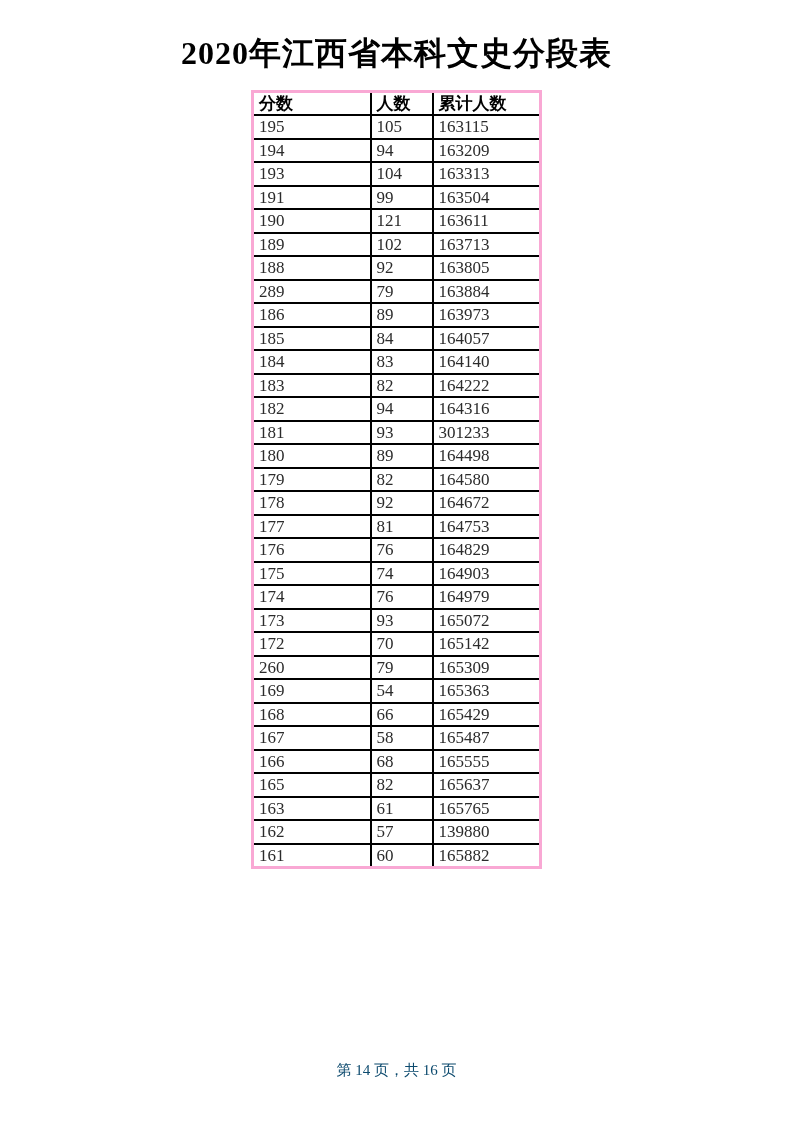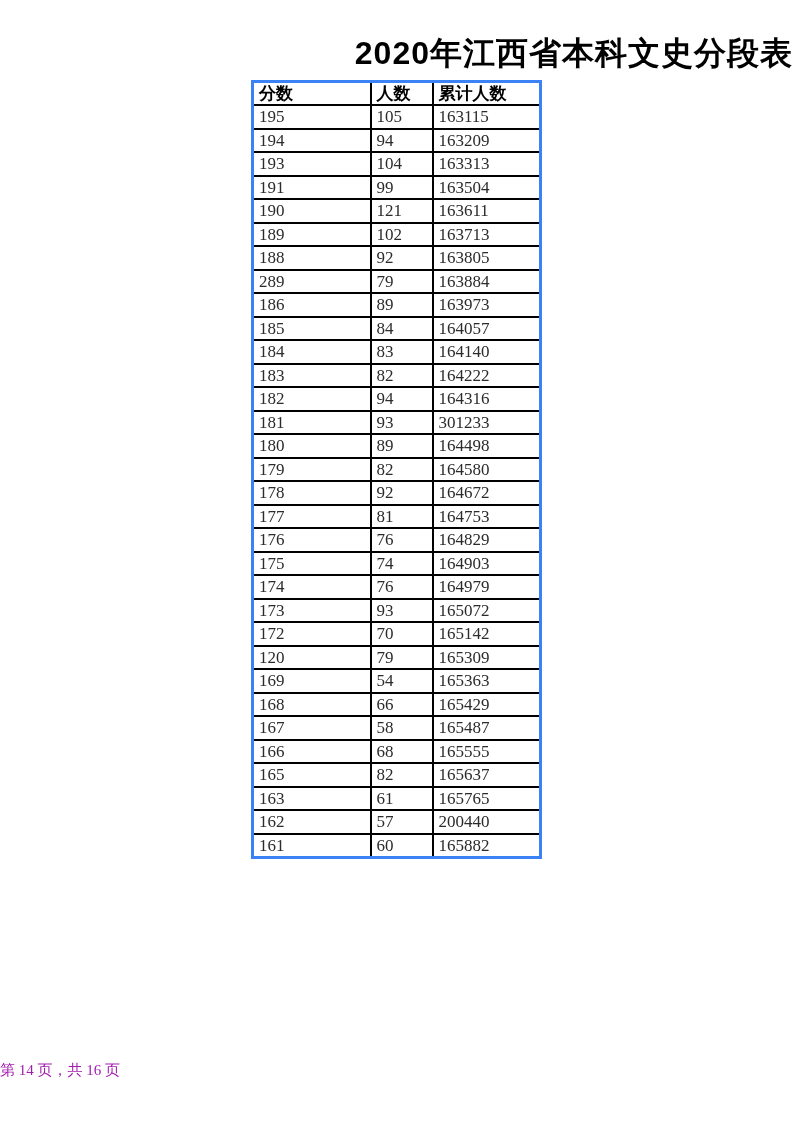--- a/index.html
+++ b/index.html
@@ -9,33 +9,33 @@
     height: 1122px;
     position: relative;
     background: #ffffff;
     font-family: "Liberation Serif", serif;
     color: #1f1f1f;
     overflow: hidden;
     margin: 0 auto;
   }
   .title {
     padding-top: 32px;
-    text-align: right;
+    text-align: center;
     font-size: 32px;
     font-weight: bold;
     color: #000000;
-    font-family: Liberation Sans, sans-serif;
+    font-family: Liberation Serif, serif;
     letter-spacing: 1px;
   }
   .score-table {
-    margin: 4px auto 0 auto;
+    margin: 14px auto 0 auto;
     border-collapse: collapse;
     table-layout: fixed;
     width: 288px;
-    border: 3px solid #3b82f6;
+    border: 3px solid #f9a8d4;
   }
   .score-table th, .score-table td {
     border: 2px solid #000000;
     height: 23.5px;
     padding: 0 0 0 5px;
     text-align: left;
     vertical-align: middle;
     font-size: 17px;
     line-height: 1;
     color: #2b2b2b;
@@ -46,23 +46,23 @@
     font-family: "Liberation Sans", sans-serif;
     font-weight: bold;
     font-size: 17px;
     color: #000000;
   }
   .footer {
     position: absolute;
     left: 0;
     right: 0;
     bottom: 42px;
-    text-align: left;
+    text-align: center;
     font-size: 15px;
-    color: #a21caf;
+    color: #0c4a6e;
     font-family: "Liberation Serif", serif;
   }
 </style>
 </head>
 <body>
 
 <div class="page">
 
   <h1 class="title">2020年江西省本科文史分段表</h1>
 
@@ -189,21 +189,21 @@
           <td>173</td>
           <td>93</td>
           <td>165072</td>
         </tr>
         <tr>
           <td>172</td>
           <td>70</td>
           <td>165142</td>
         </tr>
         <tr>
-          <td>120</td>
+          <td>260</td>
           <td>79</td>
           <td>165309</td>
         </tr>
         <tr>
           <td>169</td>
           <td>54</td>
           <td>165363</td>
         </tr>
         <tr>
           <td>168</td>
@@ -226,21 +226,21 @@
           <td>165637</td>
         </tr>
         <tr>
           <td>163</td>
           <td>61</td>
           <td>165765</td>
         </tr>
         <tr>
           <td>162</td>
           <td>57</td>
-          <td>200440</td>
+          <td>139880</td>
         </tr>
         <tr>
           <td>161</td>
           <td>60</td>
           <td>165882</td>
         </tr>
       </tbody>
   </table>
 
   <div class="footer">第 14 页，共 16 页</div>

